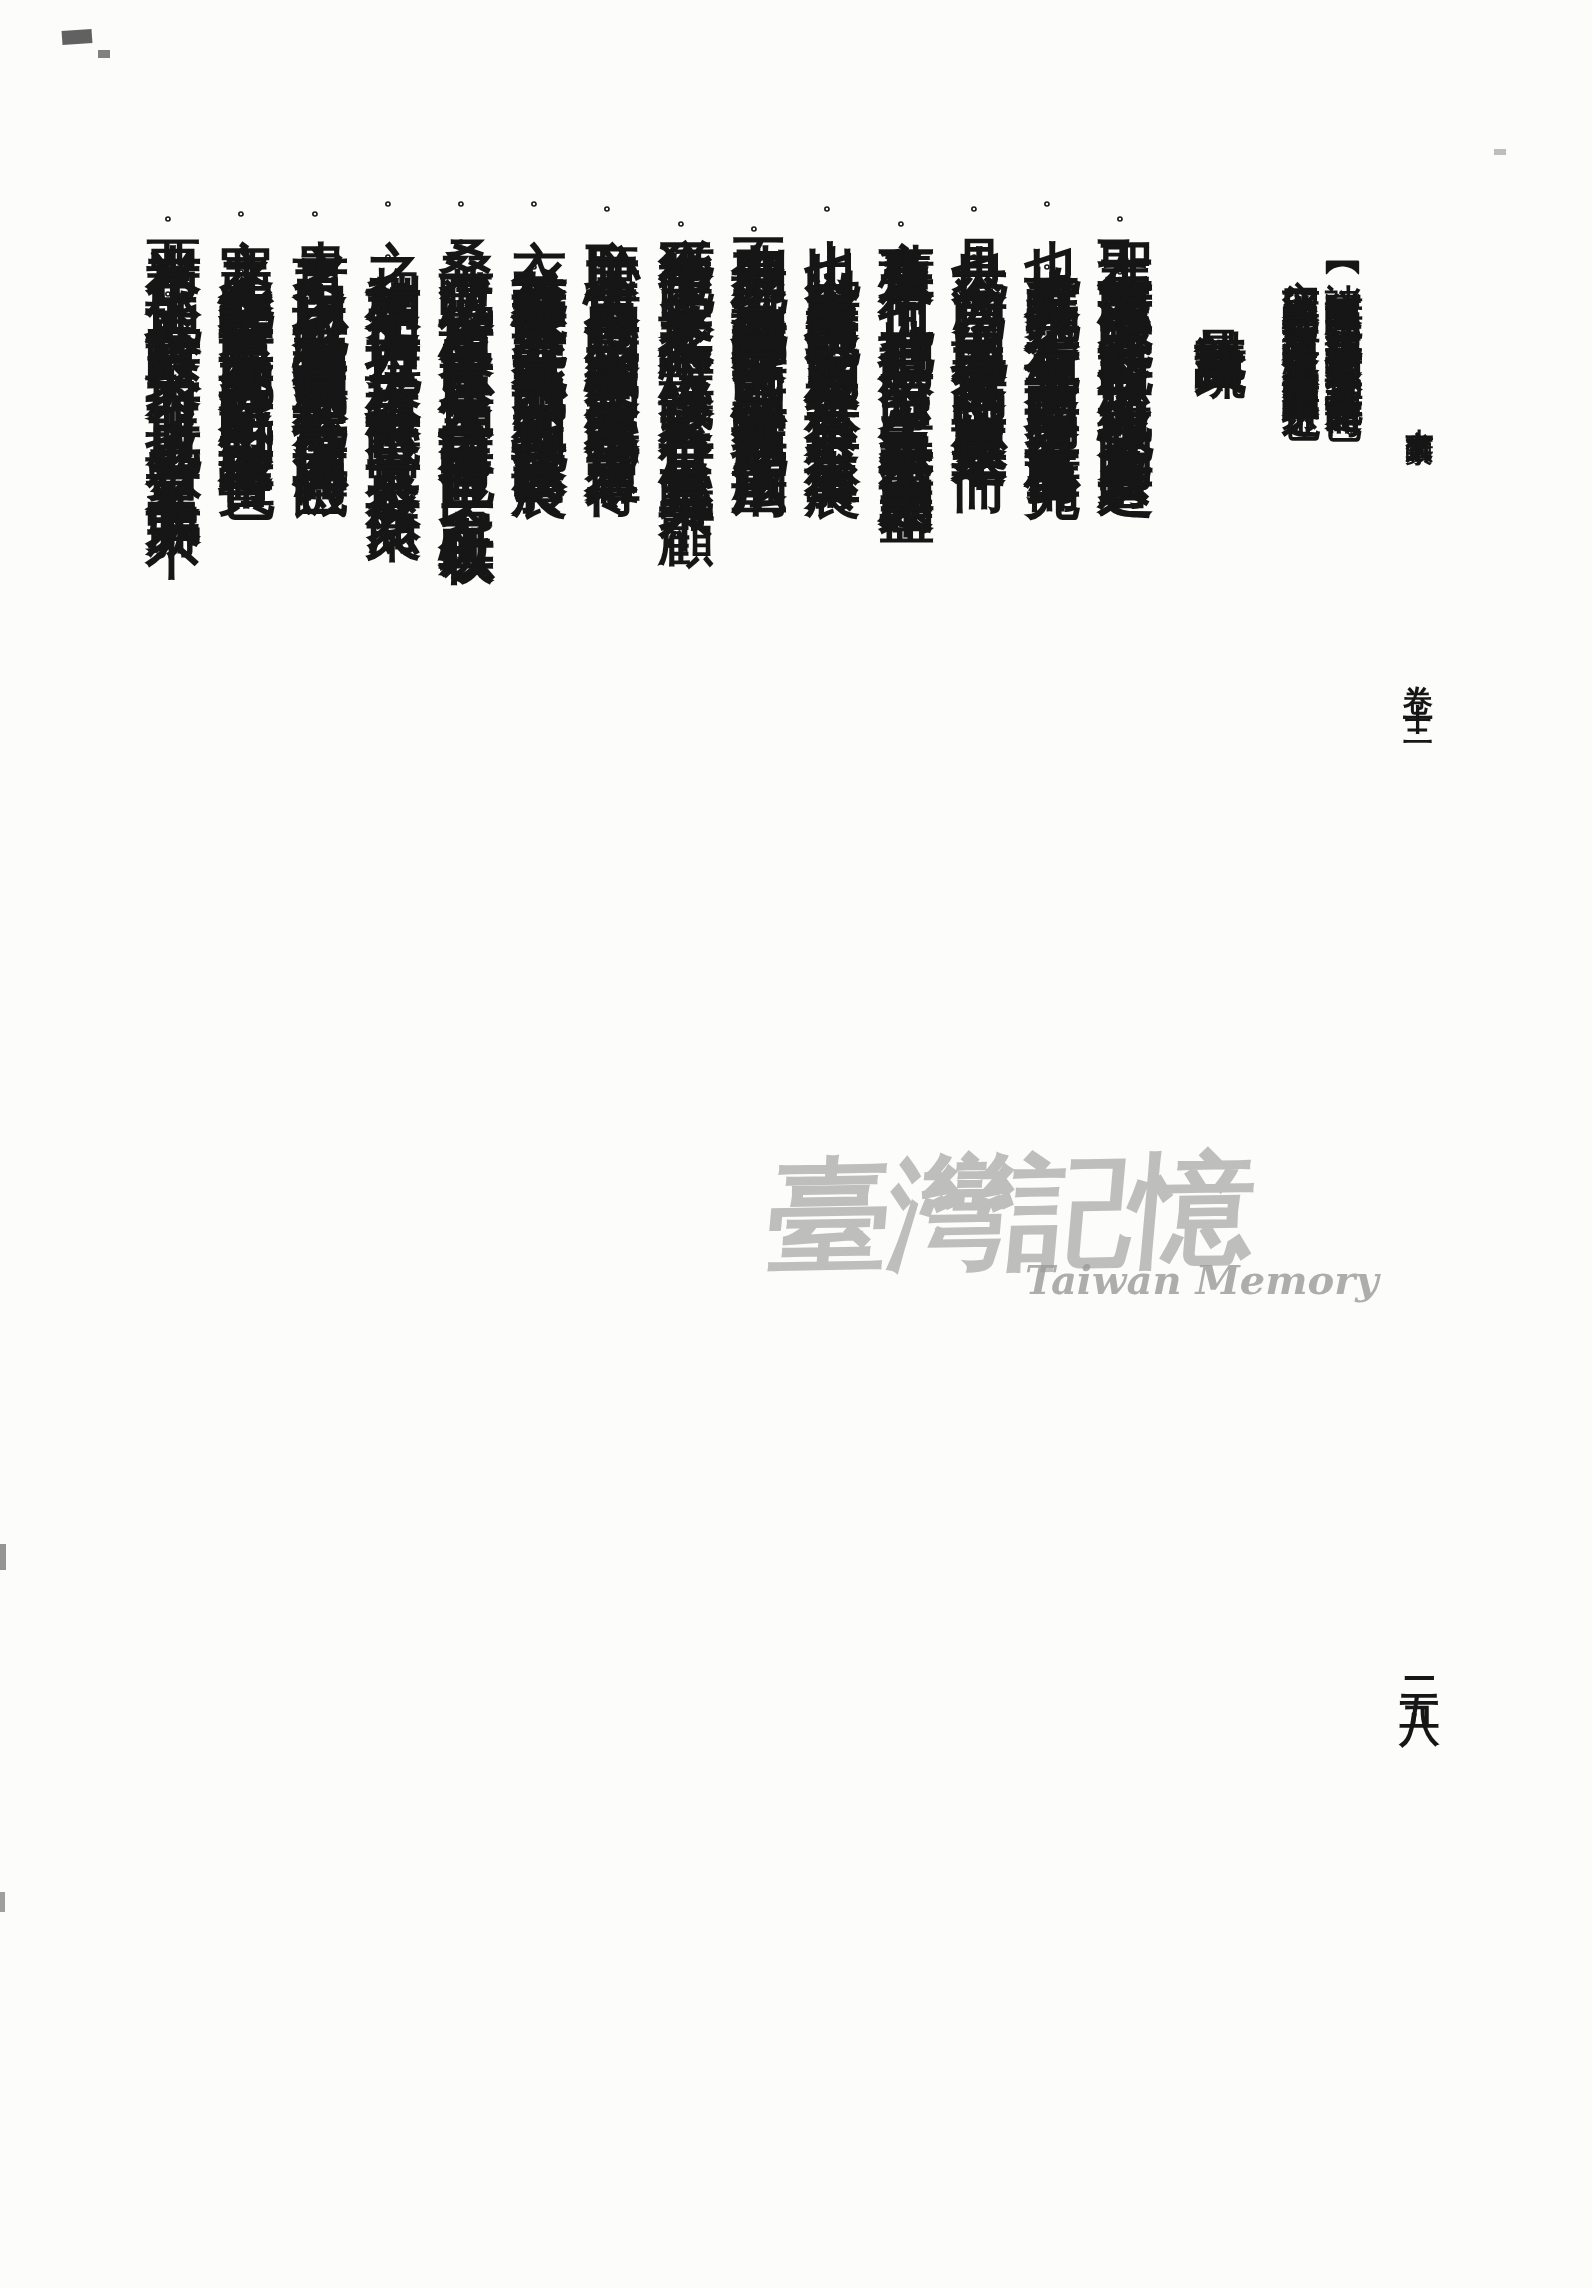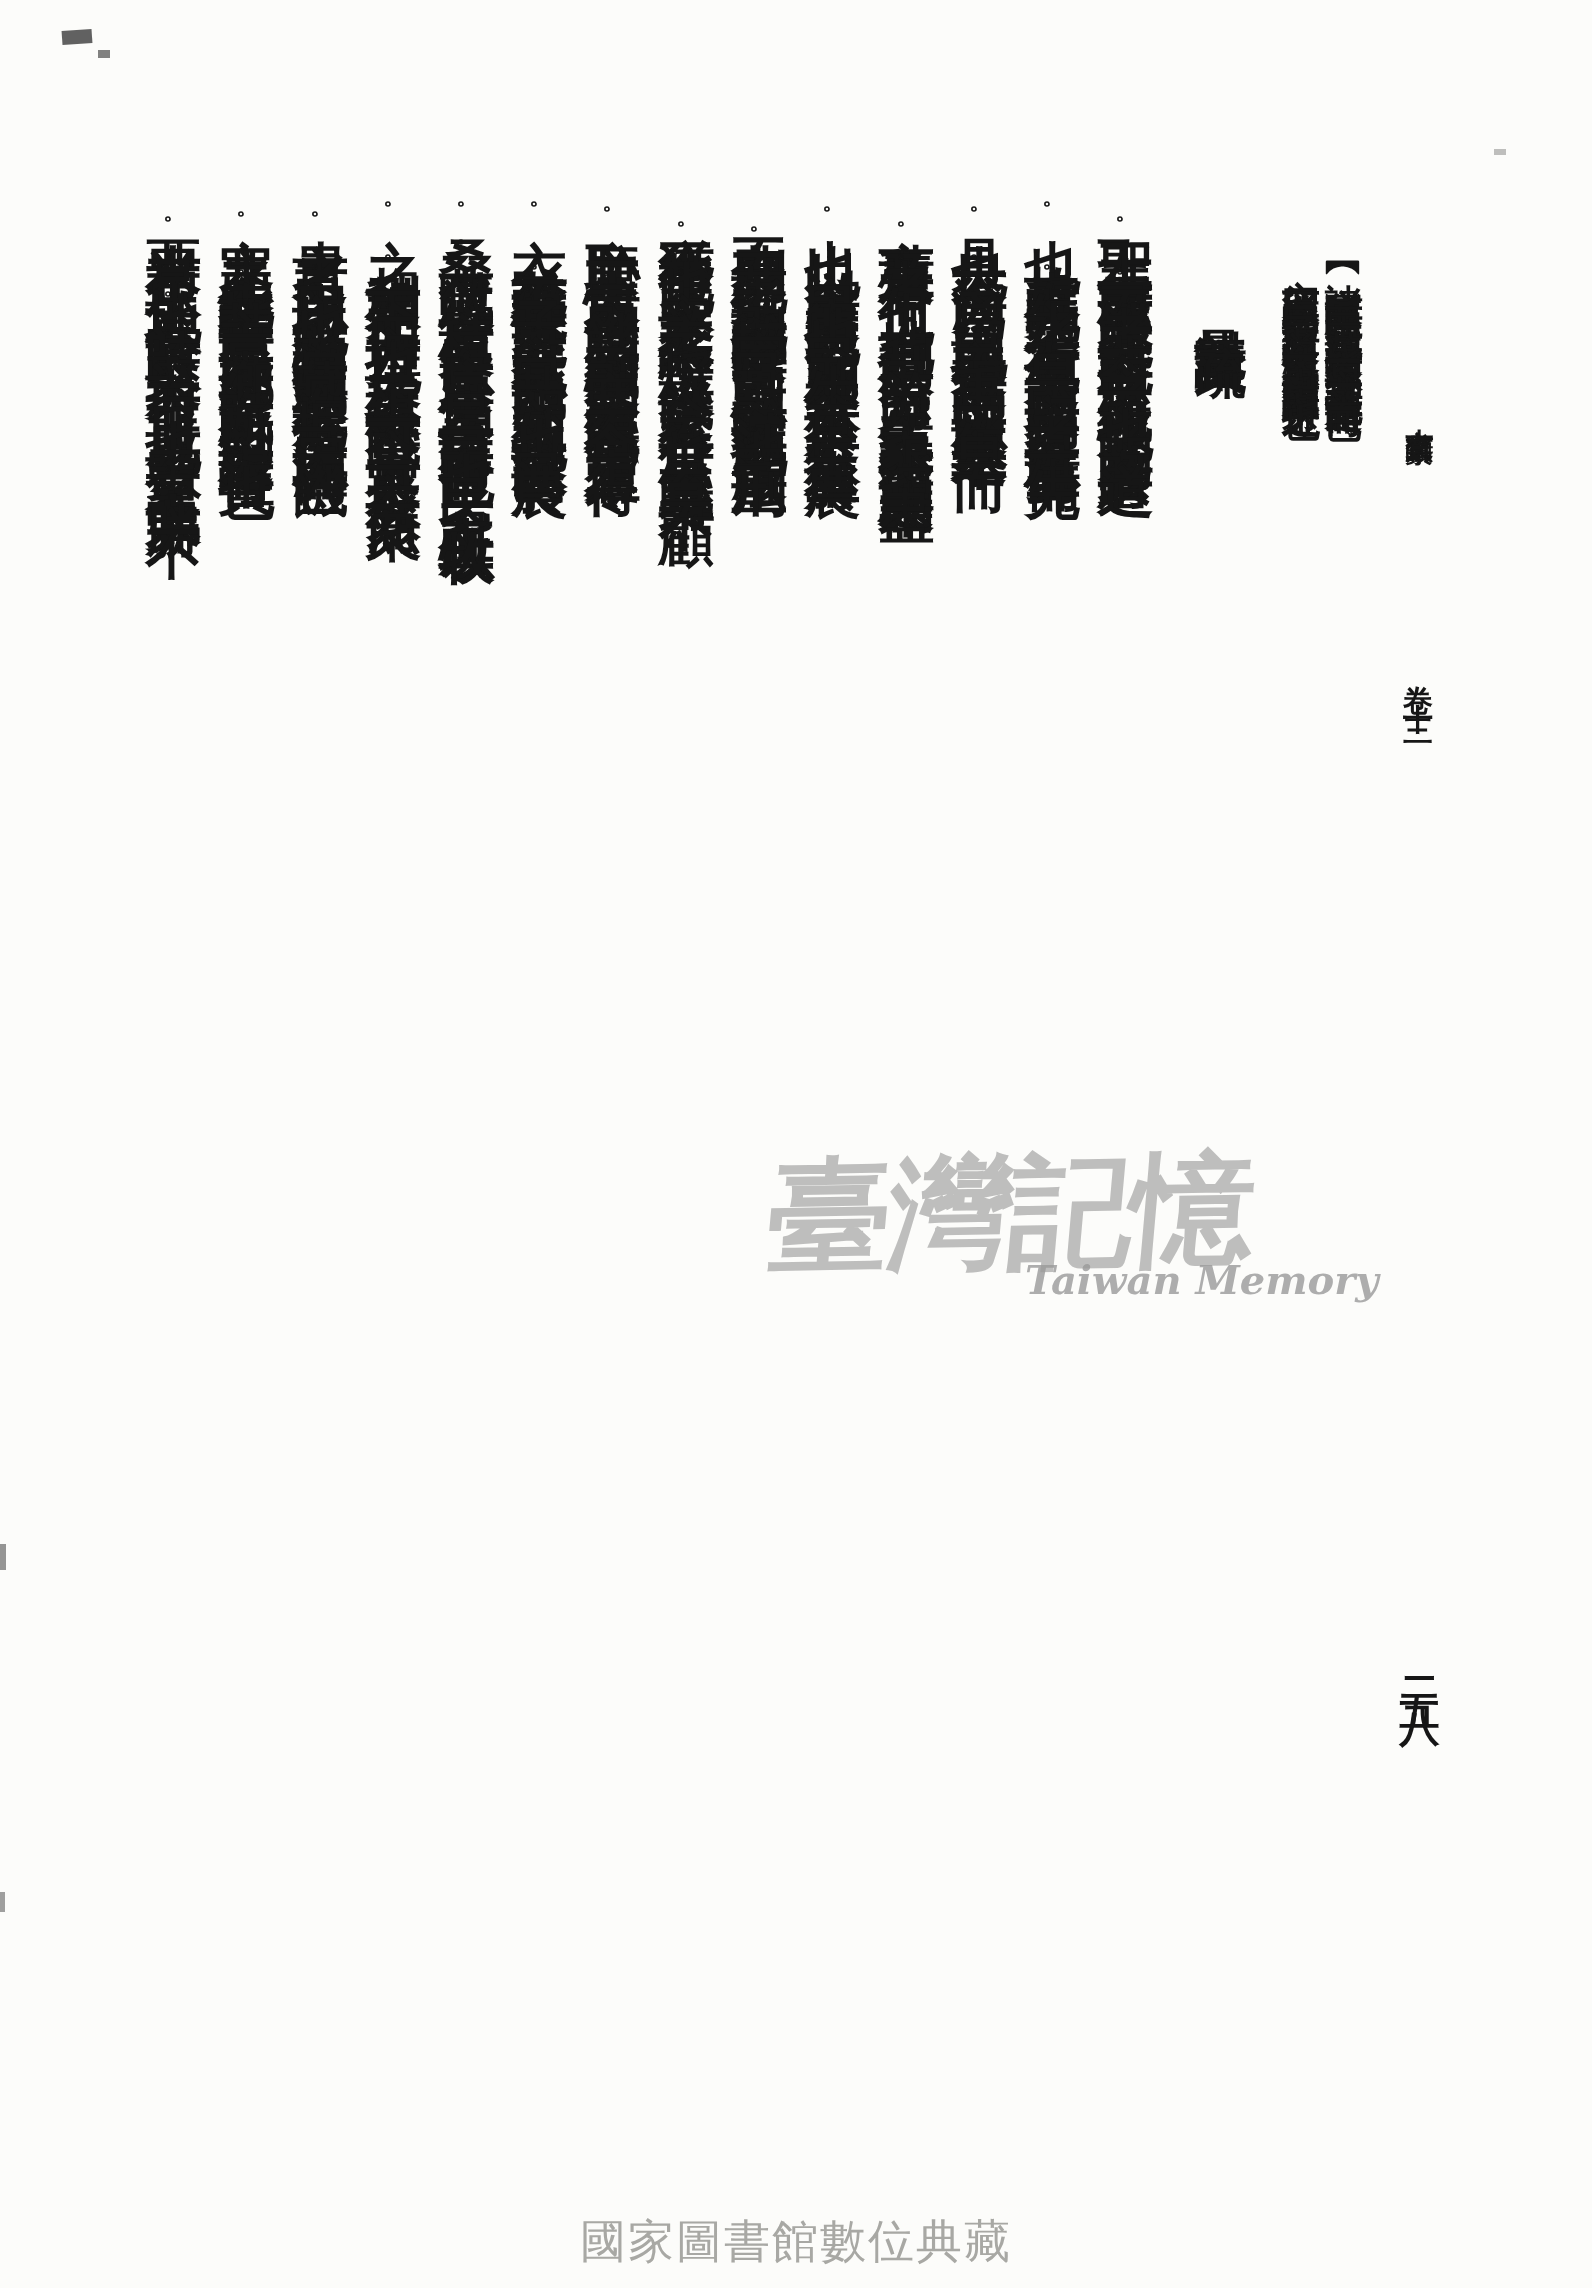--- a/index.html
+++ b/index.html
@@ -97,16 +97,15 @@
   <div class="v mcol c9">衣<span class="p">。</span>雖慈母不能保其子<span class="p">。</span>君安能以有其民哉<span class="p">。</span>明主知其然也<span class="p">。</span>故務民於農</div>
   <div class="v mcol c10">桑<span class="p">。</span>薄賦斂<span class="p">。</span>廣畜積<span class="p">。</span>以實倉廩<span class="p">。</span>備水旱<span class="p">。</span>故民可得而有也<span class="p">。</span>民者<span class="p">。</span>在上所以牧</div>
   <div class="v mcol c11">之<span class="p">。</span>趨利如水走下<span class="p">。</span>四方亡擇也<span class="p">。</span>夫珠玉金銀<span class="p">。</span>饑不可食<span class="p">。</span>寒不可衣<span class="p">。</span>然而衆</div>
   <div class="v mcol c12">貴之者<span class="p">。</span>以上用之故也<span class="p">。</span>其爲物輕微易藏<span class="p">。</span>在於把握<span class="p">。</span>可以周海內而亡饑</div>
   <div class="v mcol c13">寒之患<span class="p">。</span>此令臣輕背其主<span class="p">。</span>而民易去其鄕<span class="p">。</span>盜賊有所勸<span class="p">。</span>亡迯者得輕資也<span class="p">。</span></div>
   <div class="v mcol c14">粟米布帛<span class="p">。</span>生於地<span class="p">。</span>長於時<span class="p">。</span>聚於力<span class="p">。</span>非可一日成也<span class="p">。</span>數石之重<span class="p">。</span>中人弗勝<span class="p">。</span>不</div>
 
   <div class="wm-cjk">臺灣記憶</div>
   <div class="wm-latin">Taiwan Memory</div>
 
-  <div class="caption">國家圖書館數位典藏</div>
 
 </div>
 
 
 </body></html>

